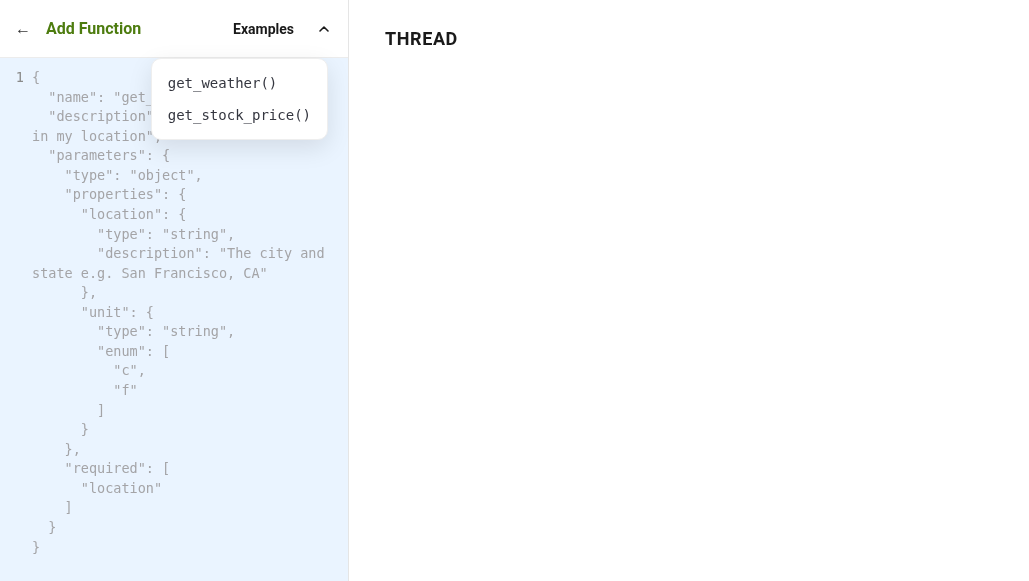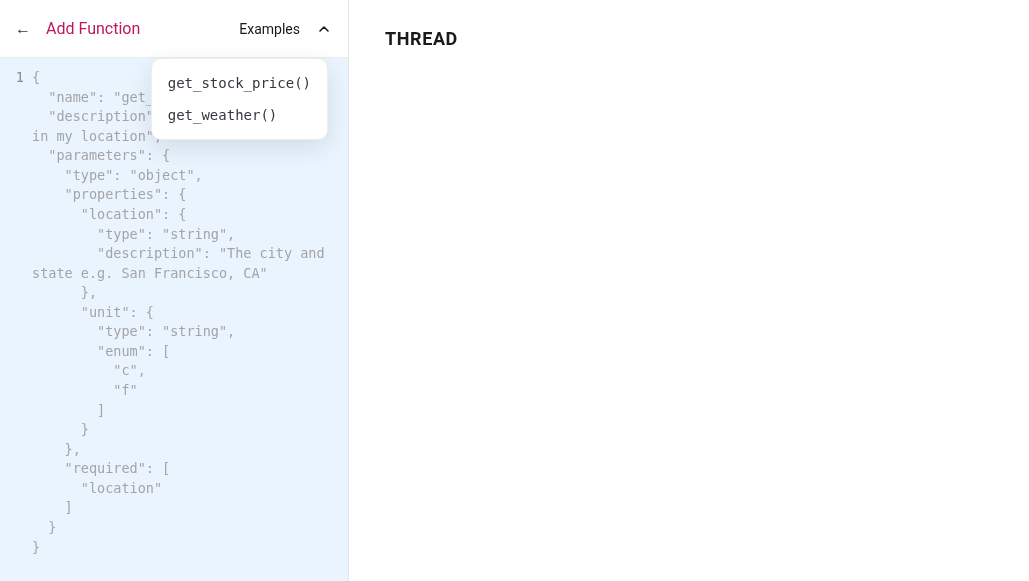--- a/index.html
+++ b/index.html
@@ -34,30 +34,30 @@
     .back-arrow {
       font-size: 16px;
       color: #333;
       cursor: pointer;
       line-height: 1;
       width: 18px;
       text-align: center;
     }
     .left-title {
       font-size: 16px;
-      font-weight: 400;
-      color: #be185d;
+      font-weight: 700;
+      color: #4d7c0f;
     }
     .examples-group {
       display: flex;
       align-items: center;
-      gap: 18px;
+      gap: 24px;
       cursor: pointer;
       font-size: 14px;
-      font-weight: 400;
+      font-weight: 700;
       color: #1a1a1a;
       padding: 4px 2px;
     }
     .chevron {
       display: inline-block;
       line-height: 1;
     }
     .chevron svg { display: block; }
     .dropdown {
       position: absolute;
@@ -128,22 +128,22 @@
       <span>Examples</span>
       <span class="chevron">
         <svg width="12" height="12" viewBox="0 0 12 12" fill="none">
             <path d="M2 8 L6 4 L10 8" stroke="#1a1a1a" stroke-width="1.6" stroke-linecap="round" stroke-linejoin="round"></path>
           </svg>
       </span>
     </div>
   </div>
 
   <div class="dropdown">
+    <div class="dropdown-item">get_weather()</div>
     <div class="dropdown-item">get_stock_price()</div>
-    <div class="dropdown-item">get_weather()</div>
   </div>
 
   <div class="code-area">
     <div class="gutter">
       <div class="gutter-line">1</div>
     </div>
     <div class="code-content">{
   "name": "get_weather",
   "description": "Determine weather in my location",
   "parameters": {

